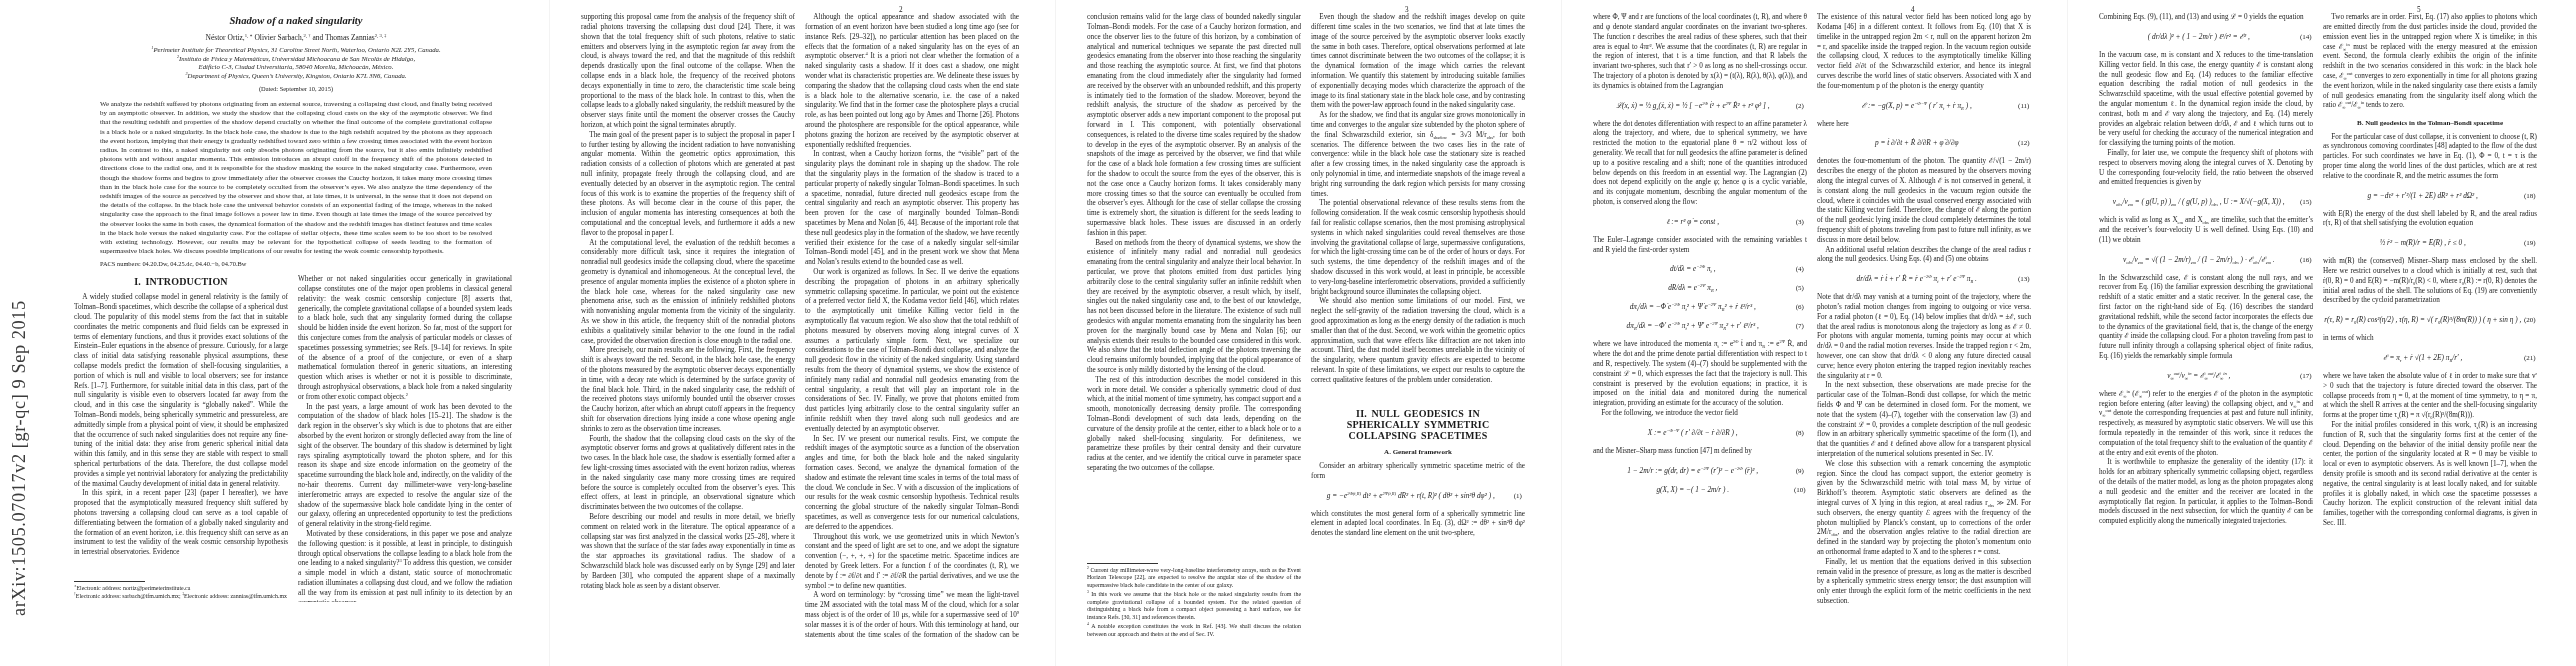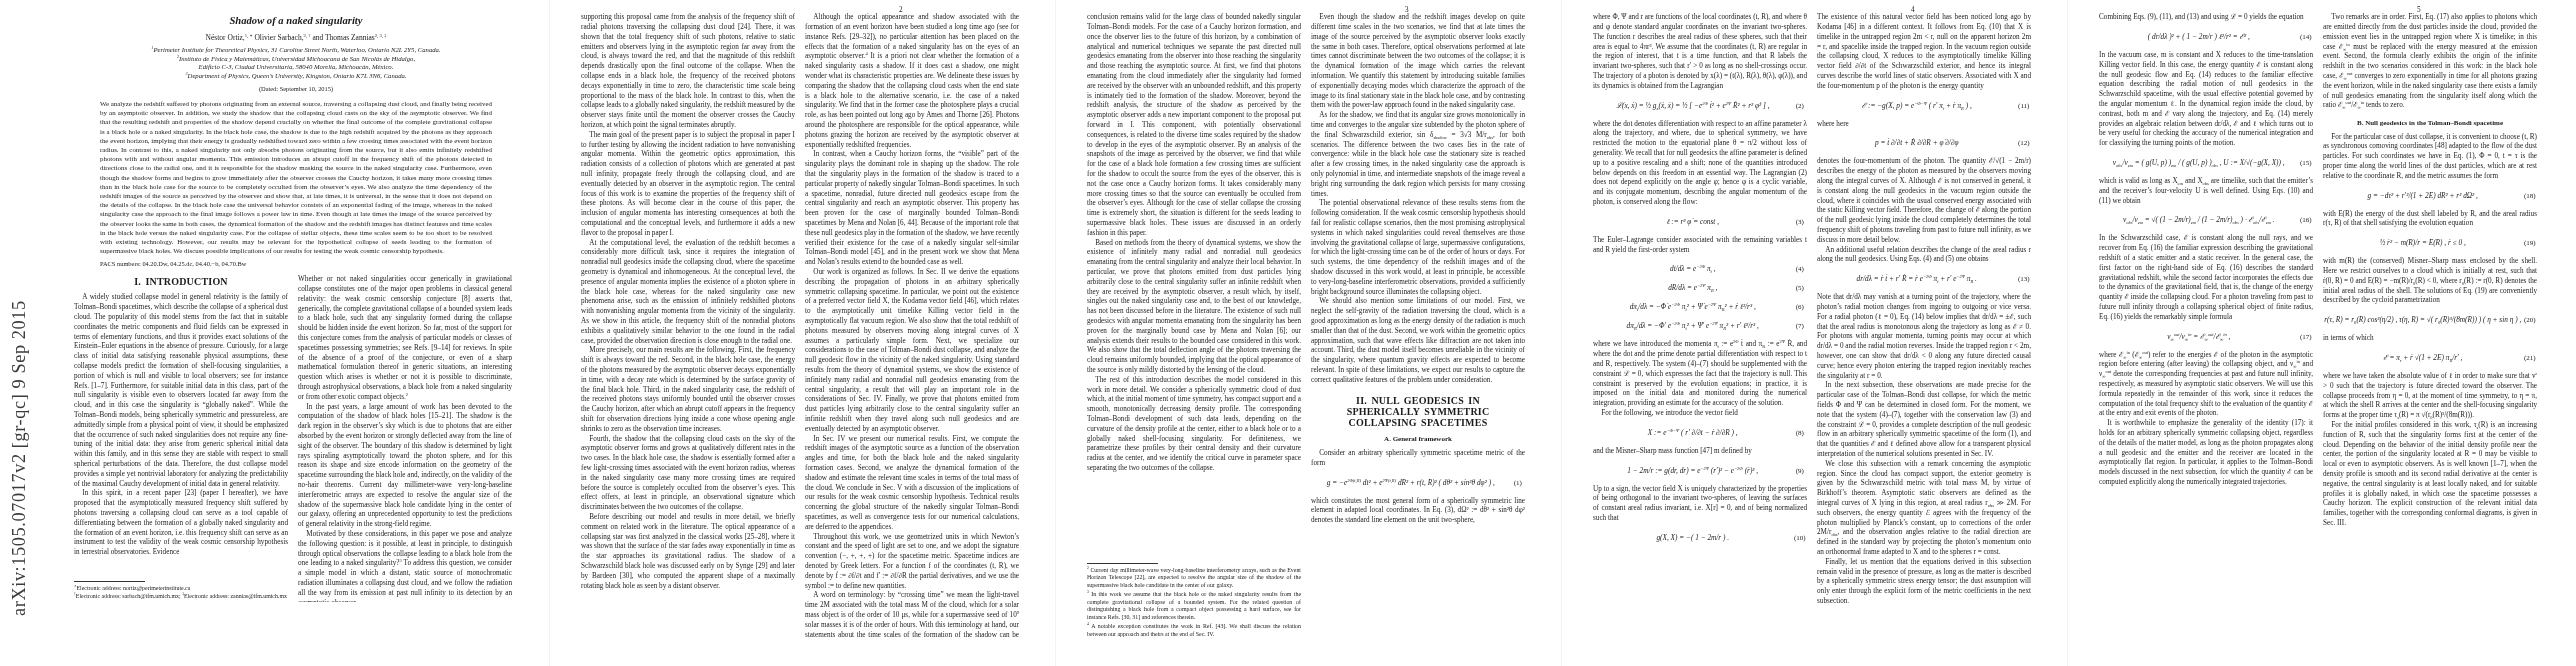--- a/index.html
+++ b/index.html
@@ -12,21 +12,21 @@
   .page + .page{border-left:0.6px solid #f3f3f3;}
   .pageno{position:absolute;top:5.6px;left:349px;font-size:7.2px;color:#222;}
   .cols{display:flex;gap:10px;}
   .col{width:214px;position:relative;overflow:hidden;}
   .colfull{height:626px;}
   .p1cols{margin-top:7.8px;}
   .p1cols .col{height:327px;}
   .p{font-size:7.2px;line-height:9.8px;text-align:justify;text-indent:8.3px;margin:0;}
   .p.noind{text-indent:0;}
   .h1{font-size:10px;font-weight:bold;text-align:center;margin:1.1px 10px 6.1px 10px;word-spacing:1.7px;letter-spacing:0.2px;}
-  .h1.mid{margin-top:9px;}
+  .h1.mid{margin-top:22px;}
   .h2{font-size:7px;font-weight:bold;text-align:center;margin:7.8px 4.4px 5.6px 4.4px;}
   .eqrow{display:flex;align-items:center;margin:9px 0;}
   .eqbody{flex:1;text-align:center;font-style:italic;font-size:7.3px;line-height:10px;padding:0 1.1px;}
   .eqno{width:14.5px;text-align:center;font-size:7px;font-style:normal;}
   sup,sub{font-size:0.62em;line-height:0;}
   .fnblock{position:absolute;bottom:0;left:0;right:0;background:#fff;padding-top:3.3px;}
   .fnrule{width:71px;border-top:0.6px solid #333;margin-bottom:2.8px;}
   .fn{font-size:5.9px;line-height:7.7px;text-align:justify;margin:0 0 1.1px 0;}
   .titleblock{text-align:center;}
   .title{font-size:10.6px;font-weight:bold;margin-top:2.2px;font-style:italic;}
@@ -165,21 +165,20 @@
           <p class="p">For the following, we introduce the vector field</p>
           <div class="eqrow">
             <span class="eqbody">X := e<sup>−Φ−Ψ</sup> ( r′ ∂/∂t − ṙ ∂/∂R ) ,</span>
             <span class="eqno">(8)</span>
           </div>
           <p class="p noind">and the Misner–Sharp mass function [47] m defined by</p>
           <div class="eqrow">
             <span class="eqbody">1 − 2m/r := g(dr, dr) = e<sup>−2Ψ</sup> (r′)² − e<sup>−2Φ</sup> (ṙ)² ,</span>
             <span class="eqno">(9)</span>
           </div>
-          <p class="p noind">Up to a sign, the vector field X is uniquely characterized by the properties of being orthogonal to the invariant two-spheres, of leaving the surfaces of constant areal radius invariant, i.e. X[r] = 0, and of being normalized such that</p>
           <div class="eqrow">
             <span class="eqbody">g(X, X) = −( 1 − 2m/r ) .</span>
             <span class="eqno">(10)</span>
           </div>
         </div>
         <div class="col colfull">
           <p class="p noind">The existence of this natural vector field has been noticed long ago by Kodama [46] in a different context. It follows from Eq. (10) that X is timelike in the untrapped region 2m &lt; r, null on the apparent horizon 2m = r, and spacelike inside the trapped region. In the vacuum region outside the collapsing cloud, X reduces to the asymptotically timelike Killing vector field ∂/∂t of the Schwarzschild exterior, and hence its integral curves describe the world lines of static observers. Associated with X and the four-momentum p of the photon is the energy quantity</p>
           <div class="eqrow">
             <span class="eqbody">ℰ := −g(X, p) = e<sup>−Φ−Ψ</sup> ( r′ π<sub>t</sub> + ṙ π<sub>R</sub> ) ,</span>
             <span class="eqno">(11)</span>
@@ -206,20 +205,21 @@
     <div class="page">
       <div class="pageno">5</div>
       <div class="cols">
         <div class="col colfull">
           <p class="p noind">Combining Eqs. (9), (11), and (13) and using ℒ = 0 yields the equation</p>
           <div class="eqrow">
             <span class="eqbody">( dr/dλ )² + ( 1 − 2m/r ) ℓ²/r² = ℰ² ,</span>
             <span class="eqno">(14)</span>
           </div>
           <p class="p noind">In the vacuum case, m is constant and X reduces to the time-translation Killing vector field. In this case, the energy quantity ℰ is constant along the null geodesic flow and Eq. (14) reduces to the familiar effective equation describing the radial motion of null geodesics in the Schwarzschild spacetime, with the usual effective potential governed by the angular momentum ℓ. In the dynamical region inside the cloud, by contrast, both m and ℰ vary along the trajectory, and Eq. (14) merely provides an algebraic relation between dr/dλ, ℰ and ℓ which turns out to be very useful for checking the accuracy of the numerical integration and for classifying the turning points of the motion.</p>
+          <p class="p">Finally, for later use, we compute the frequency shift of photons with respect to observers moving along the integral curves of X. Denoting by U the corresponding four-velocity field, the ratio between the observed and emitted frequencies is given by</p>
           <div class="eqrow">
             <span class="eqbody">ν<sub>obs</sub>/ν<sub>em</sub> = ( g(U, p) )<sub>em</sub> / ( g(U, p) )<sub>obs</sub> ,    U := X/√(−g(X, X)) ,</span>
             <span class="eqno">(15)</span>
           </div>
           <p class="p noind">which is valid as long as X<sub>em</sub> and X<sub>obs</sub> are timelike, such that the emitter’s and the receiver’s four-velocity U is well defined. Using Eqs. (10) and (11) we obtain</p>
           <div class="eqrow">
             <span class="eqbody">ν<sub>obs</sub>/ν<sub>em</sub> = √( (1 − 2m/r)<sub>em</sub> / (1 − 2m/r)<sub>obs</sub> ) · ℰ<sub>obs</sub>/ℰ<sub>em</sub> .</span>
             <span class="eqno">(16)</span>
           </div>
           <p class="p noind">In the Schwarzschild case, ℰ is constant along the null rays, and we recover from Eq. (16) the familiar expression describing the gravitational redshift of a static emitter and a static receiver. In the general case, the first factor on the right-hand side of Eq. (16) describes the standard gravitational redshift, while the second factor incorporates the effects due to the dynamics of the gravitational field, that is, the change of the energy quantity ℰ inside the collapsing cloud. For a photon traveling from past to future null infinity through a collapsing spherical object of finite radius, Eq. (16) yields the remarkably simple formula</p>

